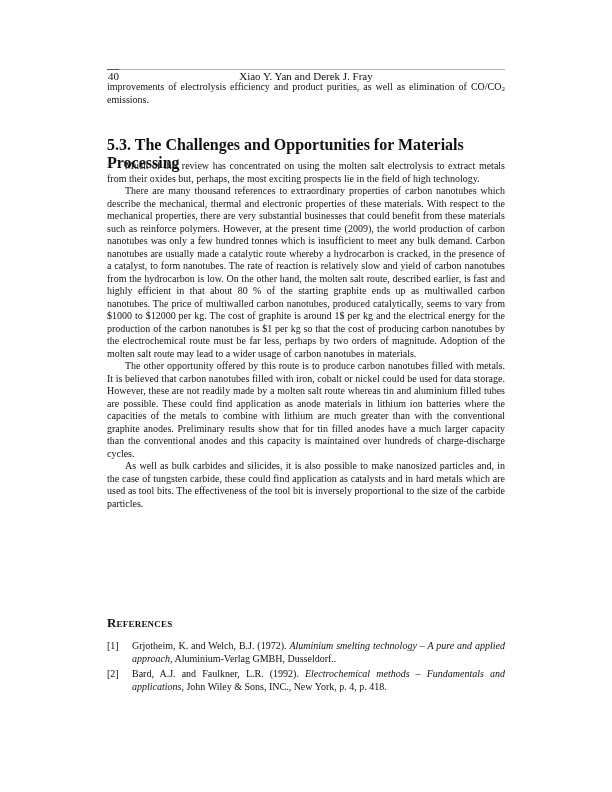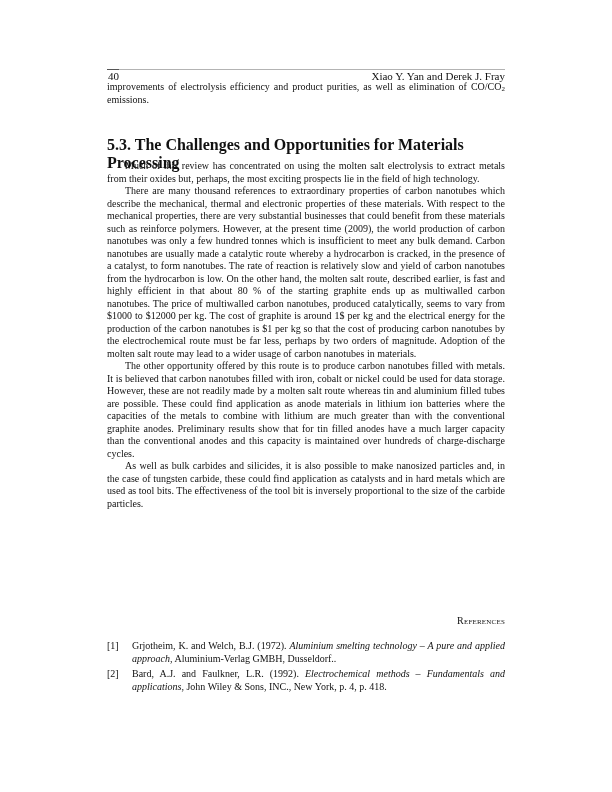--- a/index.html
+++ b/index.html
@@ -2,32 +2,32 @@
 <html><head>
 <meta charset="utf-8">
 <style>
   html, body { margin: 0; padding: 0; background: #ffffff; }
   body { width: 612px; height: 792px; position: relative; overflow: hidden;
          font-family: "Liberation Serif", "DejaVu Serif", serif; color: #111; }
   .page { position: absolute; left: 107px; top: 0; width: 398px; }
   .running-head { position: absolute; top: 70px; left: 0; width: 398px; height: 14px;
                   font-size: 11px; }
   .running-head .pagenum { position: absolute; left: 1px; top: 0; }
-  .running-head .authors { position: absolute; left: 0; width: 398px; text-align: right; top: 0; }
+  .running-head .authors { position: absolute; left: 0; width: 398px; text-align: center; top: 0; }
   .head-rule { position: absolute; top: 69px; left: 0; width: 398px; height: 1px; background: #b3b3b3; }
   .head-rule-dark { position: absolute; top: 69px; left: 0; width: 12px; height: 1px; background: #555; }
   .body-text { font-size: 10px; line-height: 12.5px; text-align: justify; }
   .p { margin: 0; text-indent: 0; }
   .p.indent { text-indent: 18px; }
   .cont { position: absolute; top: 81px; left: 0; width: 398px; }
   .section-title { position: absolute; top: 136px; left: 0; width: 398px; font-size: 16px;
                    font-weight: bold; }
   .section-body { position: absolute; top: 160px; left: 0; width: 398px; }
-  .refs-title { position: absolute; top: 615px; left: 0; width: 398px; text-align: right;
-                font-size: 10px; font-weight: normal; font-variant: small-caps; letter-spacing: 0.2px; }
+  .refs-title { position: absolute; top: 615px; left: 0; width: 398px; text-align: left;
+                font-size: 13px; font-weight: bold; font-variant: small-caps; letter-spacing: 0.2px; }
   .refs { position: absolute; top: 640px; left: 0; width: 398px; font-size: 10px; line-height: 12.5px; }
   .ref { display: flex; margin-bottom: 3px; }
   .ref .num { width: 25px; flex: 0 0 25px; }
   .ref .txt { flex: 1; text-align: justify; }
   sub { font-size: 7px; vertical-align: -1px; line-height: 0; }
   i { font-style: italic; }
 </style>
 </head>
 <body>
 

